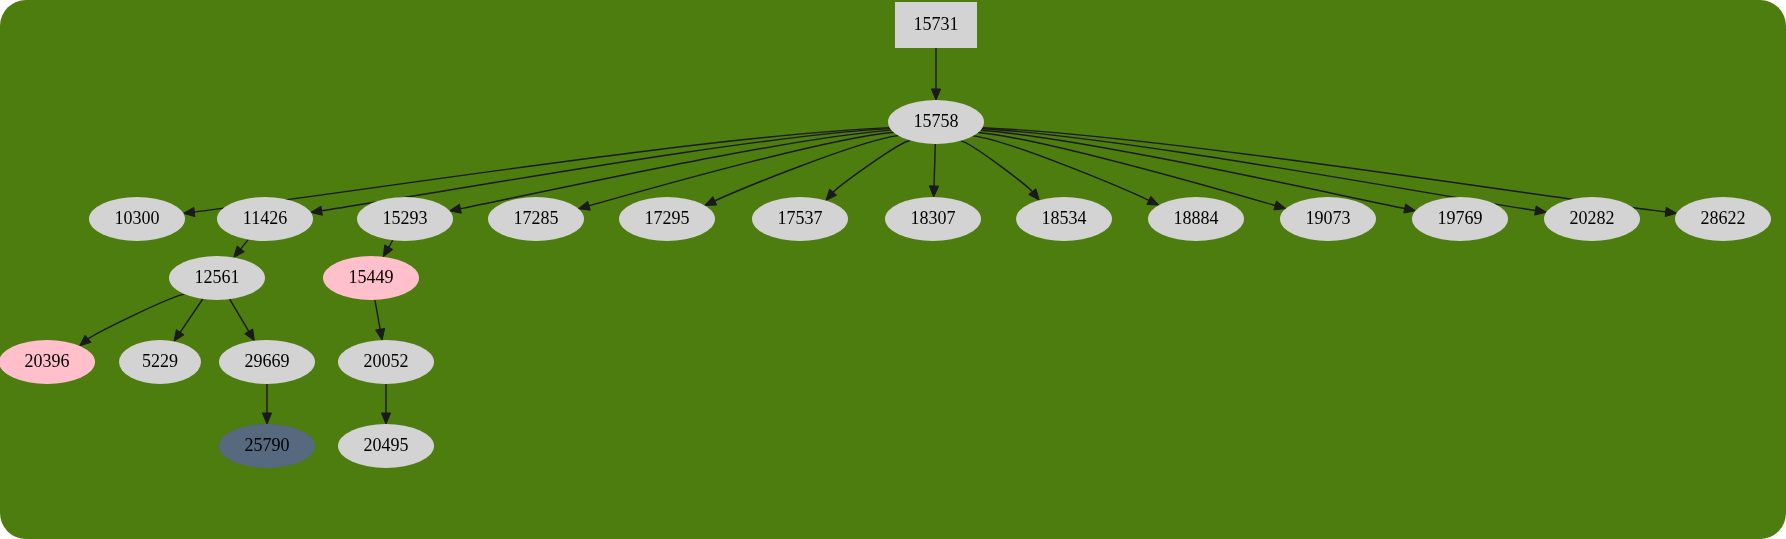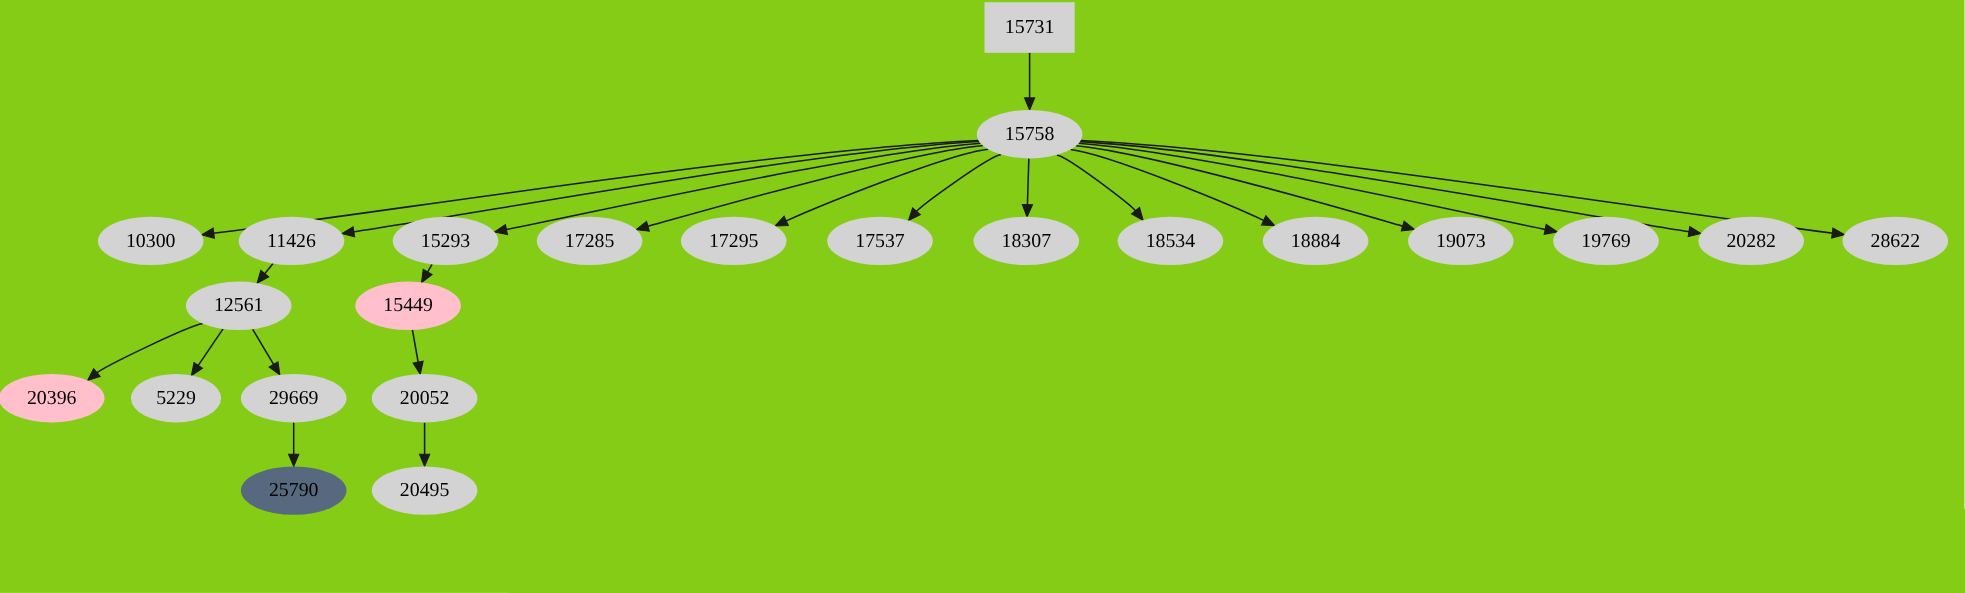--- a/index.html
+++ b/index.html
@@ -4,23 +4,24 @@
 <style>
   html, body {
     margin: 0;
     padding: 0;
     background: #ffffff;
   }
   #canvas-wrap {
     position: relative;
     width: 1786px;
     height: 539px;
-    background: #84cc16;
+    background: #4d7c0f;
     overflow: hidden;
     font-family: "Liberation Serif", "DejaVu Serif", serif;
+    border-radius: 26px;
   }
   #graph-svg {
     position: absolute;
     left: 0;
     top: 0;
     width: 1786px;
     height: 539px;
   }
   .node-label {
     font-family: "Liberation Serif", "DejaVu Serif", serif;

